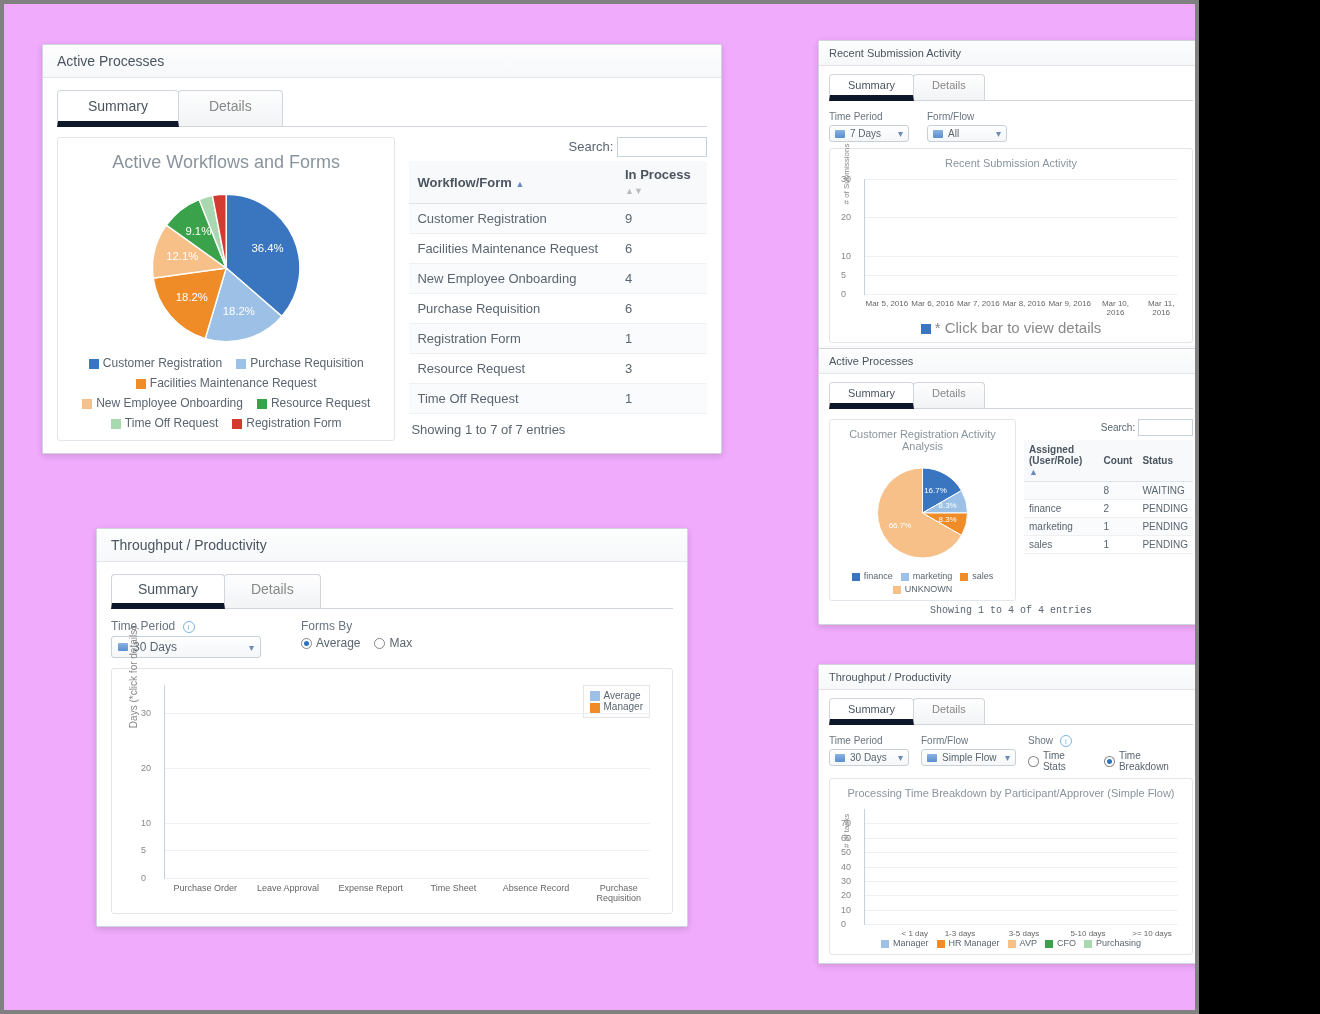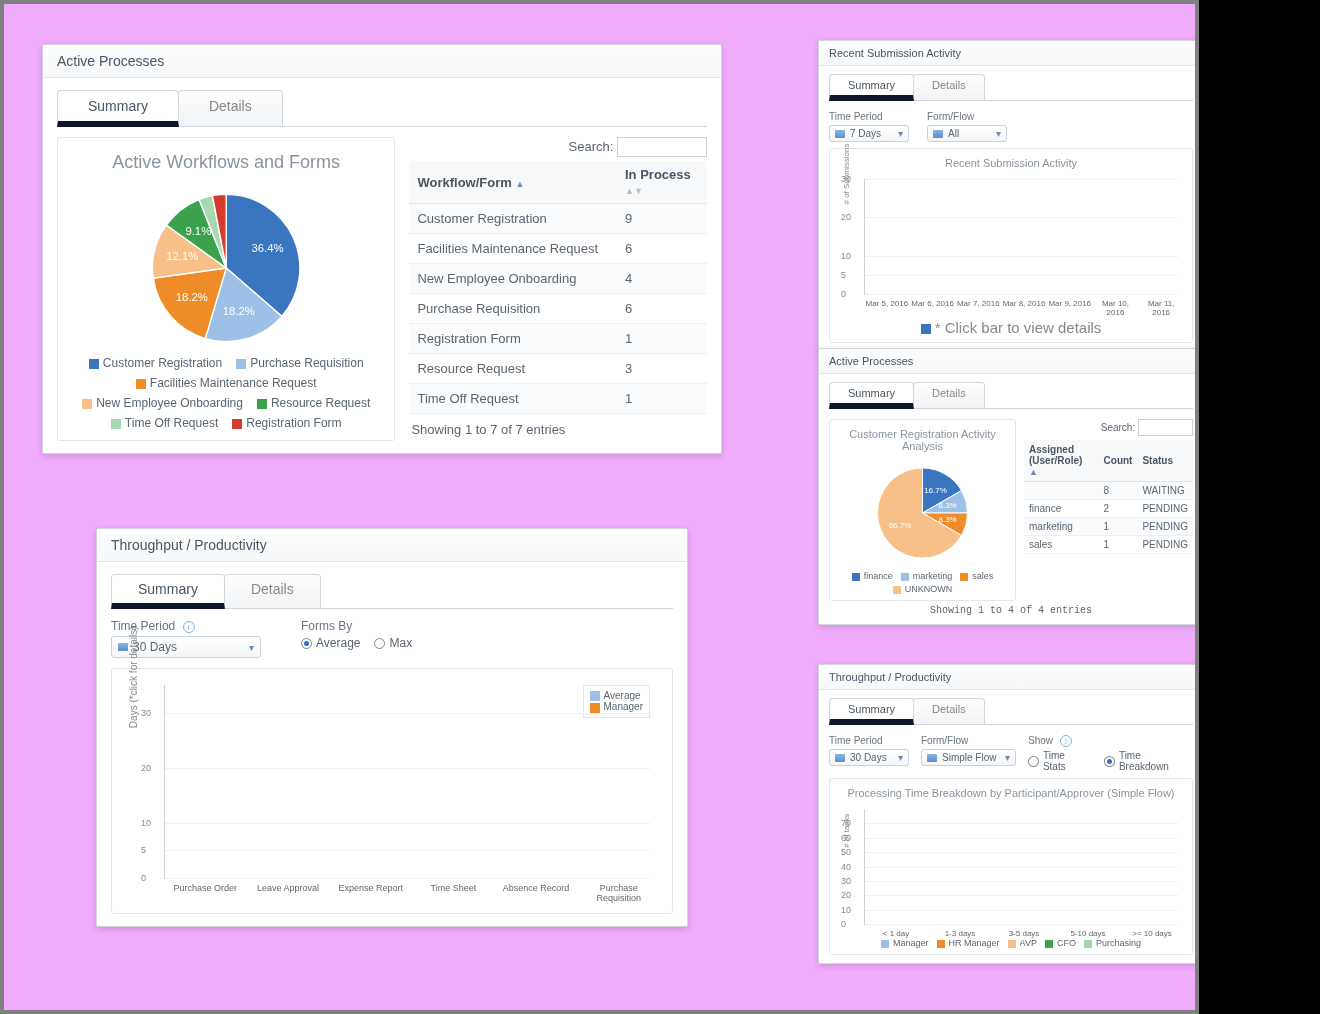--- a/index.html
+++ b/index.html
@@ -525,21 +525,21 @@
                   <div class="bar sm" style="background: rgb(156, 192, 230); height: 0%;"></div>
                   <div class="bar sm" style="background: rgb(240, 140, 40); height: 28.75%;"></div>
                   <div class="bar sm" style="background: rgb(246, 192, 136); height: 10%;"></div>
                   <div class="bar sm" style="background: rgb(58, 162, 74); height: 0%;"></div>
                   <div class="bar sm" style="background: rgb(168, 216, 176); height: 0%;"></div>
                 </div>
               </div>
             </div>
         </div>
         <div class="xticks sm" id="xt5">
-            <div style="flex: 1 1 0%; text-align: center;">&lt; 1 day</div>
+            <div style="flex: 1 1 0%; text-align: right;">&lt; 1 day</div>
             <div style="flex: 1 1 0%; text-align: center;">1-3 days</div>
             <div style="flex: 1 1 0%; text-align: center;">3-5 days</div>
             <div style="flex: 1 1 0%; text-align: center;">5-10 days</div>
             <div style="flex: 1 1 0%; text-align: center;">&gt;= 10 days</div>
           </div>
         <div class="legend sm" id="legend5" style="">
             <span><span class="swatch" style="background:#9cc0e6"></span>Manager</span>
             <span><span class="swatch" style="background:#f08c28"></span>HR Manager</span>
             <span><span class="swatch" style="background:#f6c088"></span>AVP</span>
             <span><span class="swatch" style="background:#3aa24a"></span>CFO</span>

